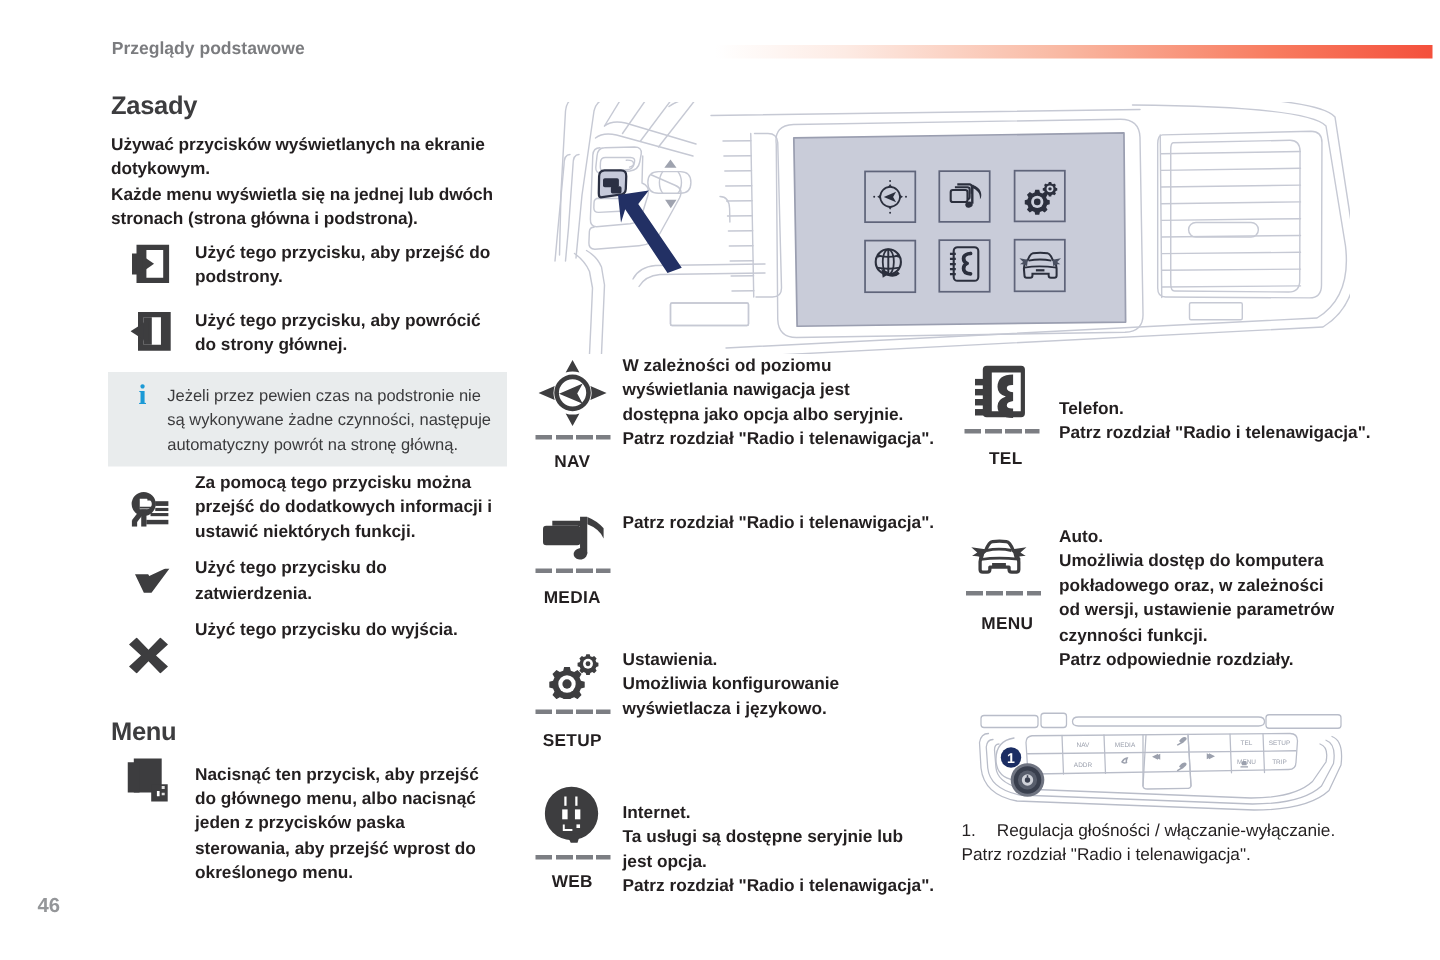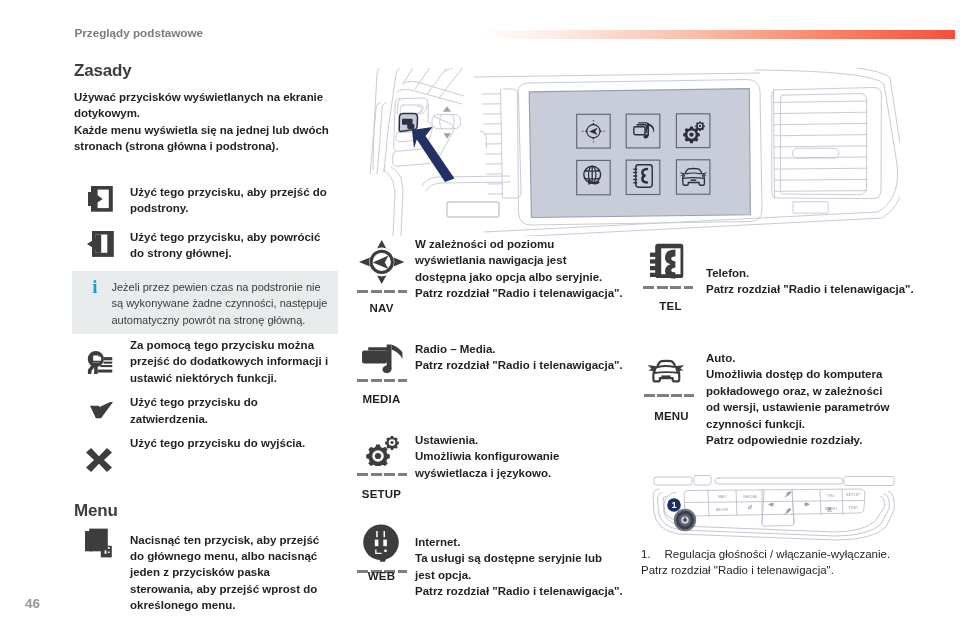--- a/index.html
+++ b/index.html
@@ -12,21 +12,21 @@
 .hdr-bar{position:absolute;left:477px;top:30px;width:478px;height:9px;
   background:linear-gradient(90deg,#ffffff 0%,#fdebe4 18%,#f9b9a3 48%,#f87b5f 78%,#f4503c 100%)}
 
 
 .col-left{position:absolute;left:74px;top:62px;width:256px}
 h2.sec{font-size:17px;font-weight:bold;color:#3d3d3f;letter-spacing:-0.2px;line-height:17px;margin-bottom:10px}
 h2.sec2{margin-top:30px;margin-bottom:0}
 .row-menu{margin-top:9px}
 p.body{font-size:11.5px;font-weight:bold;line-height:16.4px;color:#231f20;letter-spacing:-0.05px;width:256px}
 .row{display:flex;margin-top:12.5px}
-.row-g1{margin-top:29px}
+.row-g1{margin-top:6px}
 .row-g2{}
 .row-after-box{margin-top:3px}
 .row-g3{margin-top:8px}
 .row .ic{width:56px;flex:0 0 56px;display:flex;align-items:flex-start;justify-content:center;padding-top:2px}
 .row .tx{flex:1;font-size:11.5px;font-weight:bold;line-height:16.4px;color:#231f20}
 .infobox{margin-top:9px;margin-left:-2.5px;background:#e9eced;padding:8px 8px 6px 0;display:flex;width:266.5px}
 .infobox .ii{flex:0 0 40px;color:#1b9ad6;font-weight:bold;font-size:19px;line-height:16.4px;font-family:"Liberation Serif",serif;text-align:center;padding-left:7px}
 .infobox .it{flex:1;font-size:11px;line-height:16.4px;color:#3a3a3c;font-weight:normal}
 
 
@@ -324,21 +324,20 @@
             <path d="M6.2 3.2 h20.6 a2.2 2.2 0 0 1 2.2 2.2 v15 h-4 v-11.7 a2.2 2.2 0 0 0-2.2-2.2 h-16.6Z"></path>
             <path d="M29.5 0.5 v24.5 h-4.8 v-24.5Z"></path>
             <path d="M29.6 0.6 q6.9 2.8 10.8 7.6 l0 6.8 q-2.8-6.5-10.8-9.5Z"></path>
             <ellipse cx="25" cy="25.2" rx="4.6" ry="3.8" transform="rotate(-12 25 25.2)"></ellipse>
           </g>
         </svg>
         <div class="dash" style="top:56px"></div>
         <div class="lbl" style="top:70px">MEDIA</div>
       </div>
       <div class="mtx" style="padding-top:18px">
-        <div>Radio – Media.</div>
         <div>Patrz rozdział "Radio i telenawigacja".</div>
       </div>
     </div>
 
     <div class="mblk" style="height:89px">
       <div class="mic">
         <svg class="bigicon" width="36" height="30" viewBox="0 0 36 30" style="position:absolute;left:10px;top:19px">
           <g fill="#3d3d3f">
             <g transform="translate(14,20)">
               <path d="M-1.9-11.4h3.8l.65 2.5 2.25 .95 2.2-1.35 2.7 2.7 -1.35 2.2 .95 2.25 2.5 .65v3.8l-2.5 .65-.95 2.25 1.35 2.2 -2.7 2.7 -2.2-1.35 -2.25 .95 -.65 2.5h-3.8l-.65-2.5 -2.25-.95 -2.2 1.35 -2.7-2.7 1.35-2.2 -.95-2.25 -2.5-.65v-3.8l2.5-.65 .95-2.25 -1.35-2.2 2.7-2.7 2.2 1.35 2.25-.95Z"></path>
@@ -370,21 +369,21 @@
           <g fill="#ffffff">
             <rect x="13.2" y="7" width="1.5" height="6.2"></rect>
             <rect x="20.5" y="7" width="1.5" height="6.2"></rect>
             <rect x="11.8" y="15.6" width="3.6" height="6.6"></rect>
             <rect x="20.3" y="15.6" width="3.6" height="6.6"></rect>
             <path d="M12.2 25.6h1.3v3.1h5.1v1.3h-6.4z"></path>
             <rect x="21.3" y="25.6" width="2.4" height="2.4"></rect>
           </g>
         </svg>
         <div class="dash" style="top:64px"></div>
-        <div class="lbl" style="top:64px">WEB</div>
+        <div class="lbl" style="top:76px">WEB</div>
       </div>
       <div class="mtx" style="padding-top:28px">
         <div>Internet.</div>
         <div>Ta usługi są dostępne seryjnie lub</div>
         <div>jest opcja.</div>
         <div>Patrz rozdział "Radio i telenawigacja".</div>
       </div>
     </div>
   </div>
 

